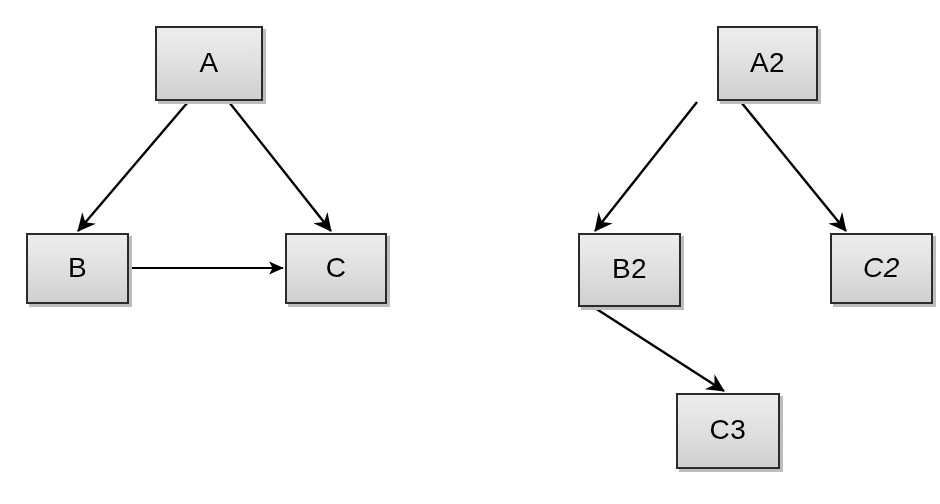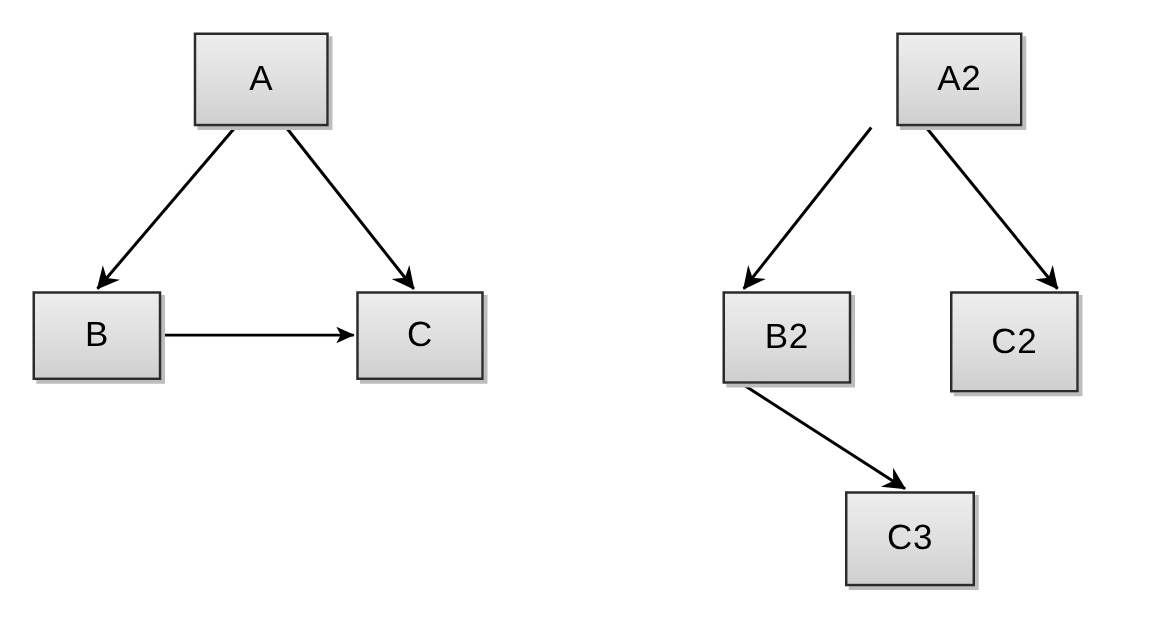--- a/index.html
+++ b/index.html
@@ -82,21 +82,21 @@
       </div>
       <div class="node" style="left: 285px; top: 233px; width: 102px; height: 71px;">
         <span class="node-label">C</span>
       </div>
       <div class="node" style="left: 669px; top: 26px; width: 101px; height: 75px; margin-left: 48px;">
         <span class="node-label">A2</span>
       </div>
       <div class="node" style="left: 541px; top: 233px; width: 103px; height: 74px; margin-left: 37px;">
         <span class="node-label">B2</span>
       </div>
-      <div class="node" style="left: 760px; top: 233px; width: 103px; height: 81px;">
+      <div class="node" style="left: 830px; top: 233px; width: 103px; height: 71px; font-style: italic;">
         <span class="node-label">C2</span>
       </div>
       <div class="node" style="left: 676px; top: 393px; width: 104px; height: 76px;">
         <span class="node-label">C3</span>
       </div>
     </div>
 
 </div>
 
 </body></html>

